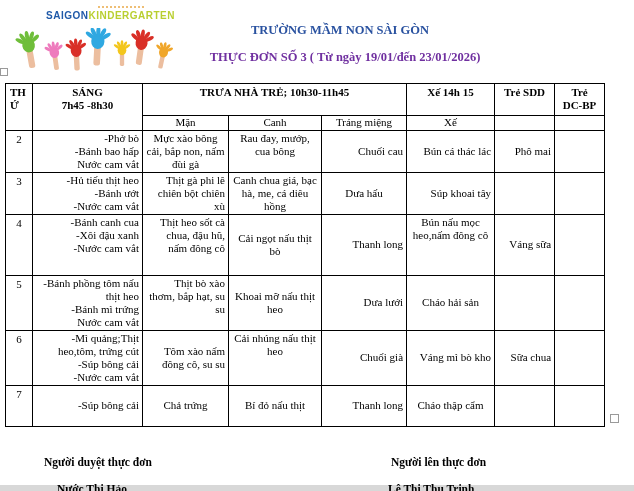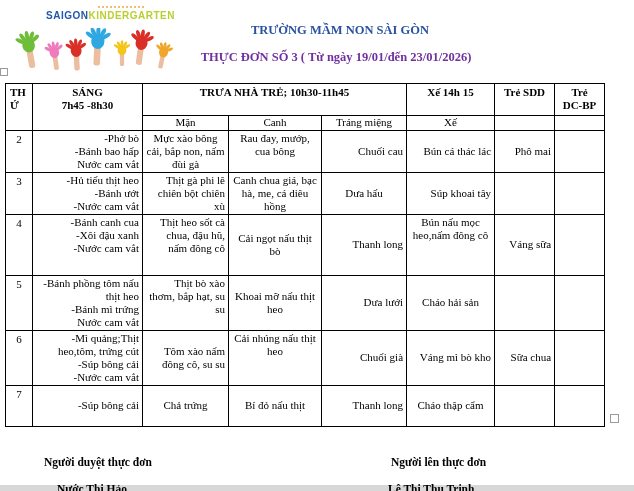--- a/index.html
+++ b/index.html
@@ -11,21 +11,21 @@
   }
   
   .logo-wordmark{position:absolute;left:46px;top:10px;font-family:"Liberation Sans","DejaVu Sans",sans-serif;
     font-weight:bold;font-size:10px;letter-spacing:.5px;white-space:nowrap;}
   .logo-saigon{color:#1f59a8;}
   .logo-kinder{color:#b9cf30;}
   .logo-tagline{position:absolute;left:98px;top:6px;width:46px;height:0;border-top:2px dotted #e8a33c;opacity:.7;}
   .hands-svg{position:absolute;left:12px;top:28px;}
   .page-title{position:absolute;left:90px;top:23px;width:500px;text-align:center;
     font-weight:bold;font-size:12.5px;}
-  .page-subtitle{position:absolute;left:86px;top:50px;width:500px;text-align:center;
+  .page-subtitle{position:absolute;left:95px;top:50px;width:500px;text-align:center;
     font-weight:bold;font-size:12.5px;}
   
   .sq-left{position:absolute;left:0;top:68px;width:6px;height:6px;border:1px solid #9a9a9a;background:#fff;}
   .sq-right{position:absolute;left:610px;top:414px;width:7px;height:7px;border:1px solid #9a9a9a;background:#fff;}
   .bottom-bar{position:absolute;left:0;top:485px;width:634px;height:6px;background:#d8d8d8;}
   
   table.menu{position:absolute;left:5px;top:83px;width:599px;border-collapse:collapse;table-layout:fixed;}
   .menu th,.menu td{border:1px solid #000;font-size:11px;line-height:1.18;padding:1px 3px;overflow:hidden;}
   .menu thead tr.main-head{height:32px;}
   .menu thead tr.sub-head{height:15px;}

